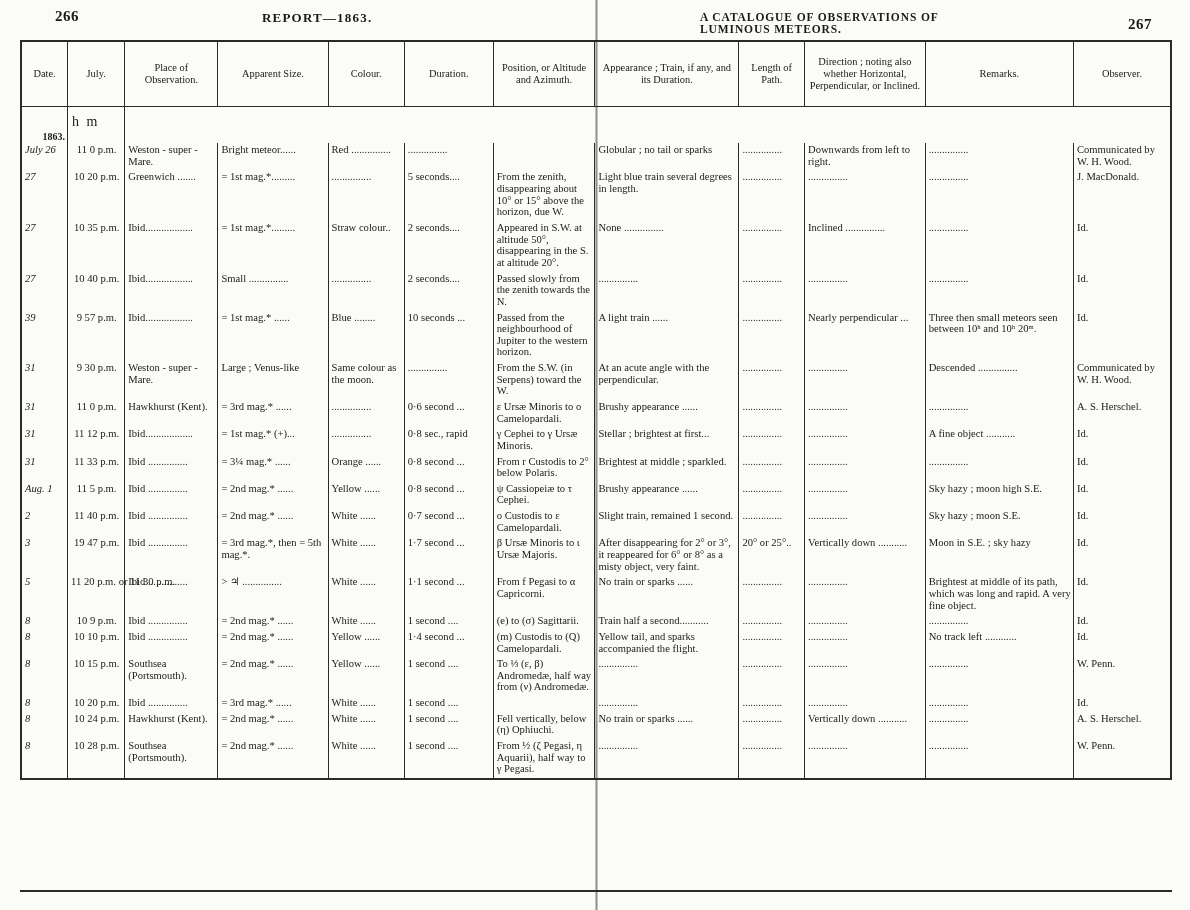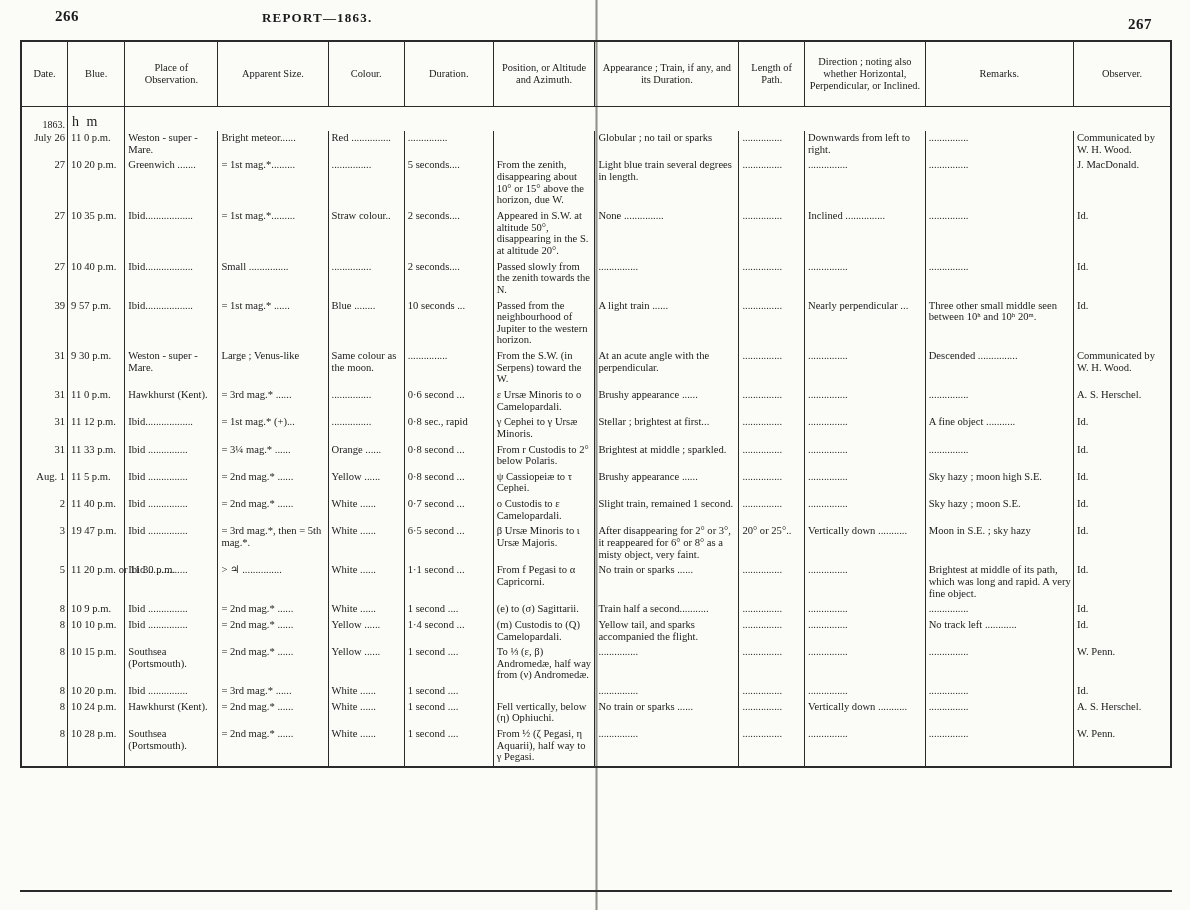--- a/index.html
+++ b/index.html
@@ -47,22 +47,22 @@
     padding:3px 2px;
     font-size:10.4px;
     line-height:1.18;
     height:58px;
   }
   table.meteor td{
     vertical-align:top;
     padding:1px 2px 1px 3px;
     height:auto;
   }
-  .c-date{width:44px;text-align:right;white-space:nowrap;padding-right:3px;}
-  .c-hour{width:54px;white-space:nowrap;}
+  .c-date{width:44px;text-align:left;white-space:nowrap;padding-right:3px;font-style:italic;}
+  .c-hour{width:54px;white-space:nowrap;text-align:center;}
   .c-place{width:88px;}
   .c-size{width:104px;}
   .c-colour{width:72px;}
   .c-dur{width:84px;}
   .c-pos{width:96px;}
   .c-app{width:136px;}
   .c-len{width:62px;}
   .c-dir{width:114px;}
   .c-rem{width:140px;}
   .c-obs{width:92px;}
@@ -78,20 +78,21 @@
   .bottom-rule{position:absolute;left:20px;top:890px;width:1152px;height:2px;background:#2a2a2a;}
 </style>
 </head>
 <body>
 
 <div class="page">
 
   <div class="head-row">
     <div class="folio-left">266</div>
     <div class="head-left">REPORT—1863.</div>
+    <div class="head-right">A CATALOGUE OF OBSERVATIONS OF LUMINOUS METEORS.</div>
     <div class="folio-right">267</div>
   </div>
 
   <div class="gutter"></div>
 
   <div class="tbl-wrap">
     <table class="meteor">
       <colgroup>
         <col class="c-date">
           <col class="c-hour">
@@ -102,36 +103,36 @@
           <col class="c-pos">
           <col class="c-app">
         <col class="c-len">
           <col class="c-dir">
           <col class="c-rem">
           <col class="c-obs">
       </colgroup>
       <thead>
         <tr>
           <th>Date.</th>
-          <th>Blue.</th>
+          <th>July.</th>
           <th>Place of Observation.</th>
           <th>Apparent Size.</th>
           <th>Colour.</th>
           <th>Duration.</th>
           <th>Position, or Altitude and Azimuth.</th>
           <th>Appearance ; Train, if any, and its Duration.</th>
           <th>Length of Path.</th>
           <th>Direction ; noting also whether Horizontal, Perpendicular, or Inclined.</th>
           <th>Remarks.</th>
           <th>Observer.</th>
         </tr>
       </thead>
       <tbody>
         <tr class="norule">
-          <td class="yr" style="padding-top:12px;text-align:right;">1863.</td>
+          <td class="yr" style="padding-top:24px;text-align:right;font-weight:bold;">1863.</td>
           <td class="hm" style="padding-top:7px;padding-left:4px;">h  m</td>
           <td colspan="10"></td>
         </tr>
 
       <tr class="norule">
             <td class="c-date tight">July 26</td>
             <td class="c-hour tight">11   0  p.m.</td>
             <td class="c-place tight">Weston - super - Mare.</td>
             <td class="c-size tight">Bright meteor......</td>
             <td class="c-colour tight">Red ...............</td>
@@ -245,21 +246,21 @@
             <td class="c-date tight">39</td>
             <td class="c-hour tight">9  57  p.m.</td>
             <td class="c-place tight">Ibid..................</td>
             <td class="c-size tight">= 1st mag.*  ......</td>
             <td class="c-colour tight">Blue  ........</td>
             <td class="c-dur tight">10 seconds ...</td>
             <td class="c-pos tight">Passed from the neighbourhood of Jupiter to the western horizon.</td>
             <td class="c-app tight">A light train  ......</td>
             <td class="c-len tight">...............</td>
             <td class="c-dir tight">Nearly perpendicular ...</td>
-            <td class="c-rem tight">Three other small middle seen between 10ʰ and 10ʰ 20ᵐ.</td>
+            <td class="c-rem tight">Three then small meteors seen between 10ʰ and 10ʰ 20ᵐ.</td>
             <td class="c-obs tight">Id.</td>
           </tr>
           <tr class="gap-row">
             <td></td>
             <td></td>
             <td></td>
             <td></td>
             <td></td>
             <td></td>
             <td></td>
@@ -436,21 +437,21 @@
             <td></td>
             <td></td>
             <td></td>
           </tr>
           <tr class="norule">
             <td class="c-date tight">3</td>
             <td class="c-hour tight">19  47  p.m.</td>
             <td class="c-place tight">Ibid  ...............</td>
             <td class="c-size tight">= 3rd mag.*, then = 5th mag.*.</td>
             <td class="c-colour tight">White  ......</td>
-            <td class="c-dur tight">6·5 second ...</td>
+            <td class="c-dur tight">1·7 second ...</td>
             <td class="c-pos tight">β Ursæ Minoris to ι Ursæ Majoris.</td>
             <td class="c-app tight">After disappearing for 2° or 3°, it reappeared for 6° or 8° as a misty object, very faint.</td>
             <td class="c-len tight">20° or 25°..</td>
             <td class="c-dir tight">Vertically down ...........</td>
             <td class="c-rem tight">Moon in S.E. ; sky hazy</td>
             <td class="c-obs tight">Id.</td>
           </tr>
           <tr class="gap-row">
             <td></td>
             <td></td>

